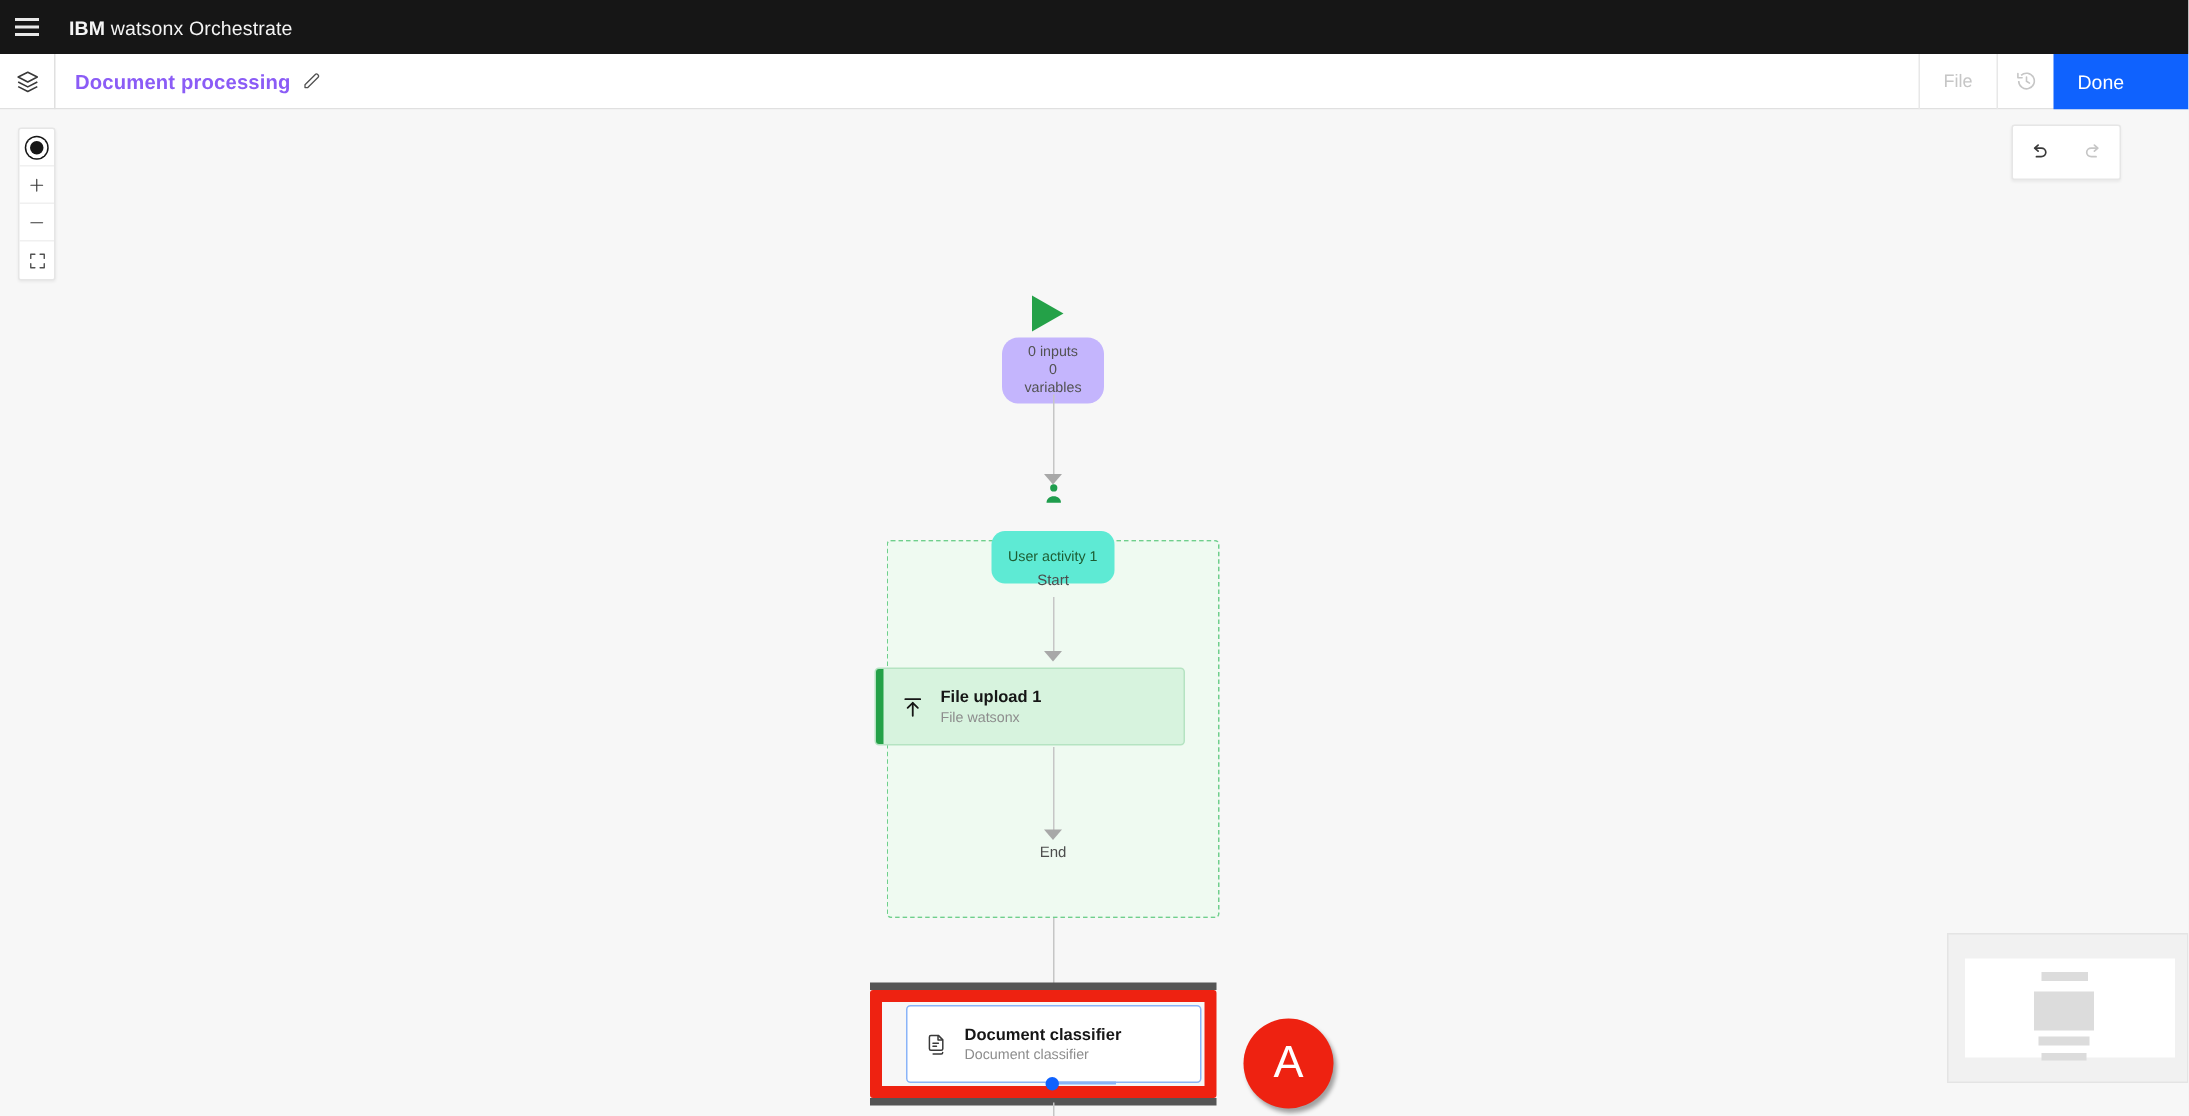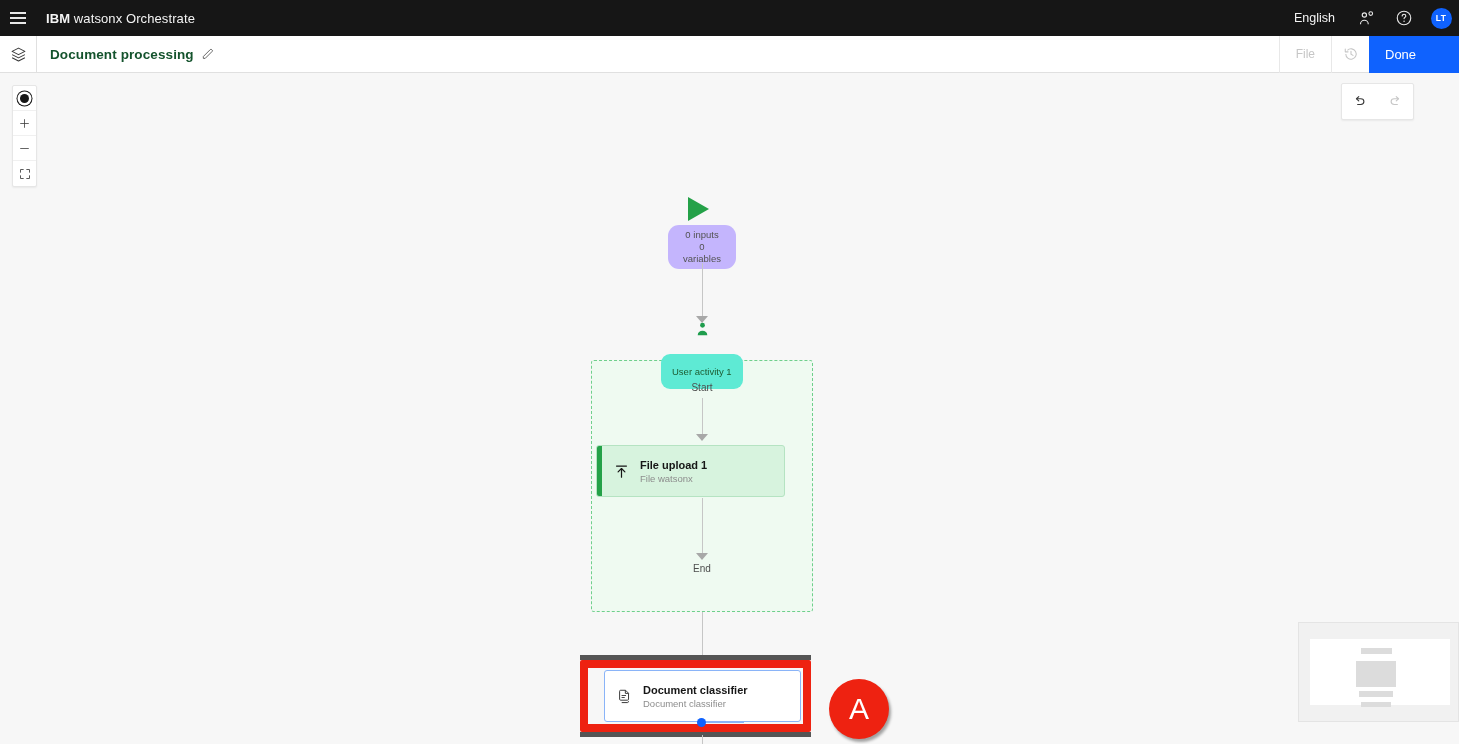--- a/index.html
+++ b/index.html
@@ -50,21 +50,21 @@
   .subbar {
     position:absolute; top:36px; left:0; width:1459px; height:37px;
     background:#ffffff; display:flex; align-items:center;
     border-bottom:1px solid #e0e0e0;
   }
   .sb-layers {
     width:37px; height:37px; display:flex; align-items:center; justify-content:center;
     border-right:1px solid #e0e0e0; cursor:pointer;
   }
   .sb-title {
-    font-size:13.5px; font-weight:600; color:#14532d; margin-left:13px; letter-spacing:.1px;
+    font-size:13.5px; font-weight:600; color:#8b5cf6; margin-left:13px; letter-spacing:.1px;
   }
   .sb-edit { margin-left:7px; display:flex; align-items:center; cursor:pointer; }
   .sb-right { margin-left:auto; display:flex; align-items:stretch; height:37px; }
   .sb-saved {
     font-size:12px; color:#c6c6c6; display:flex; align-items:center;
     padding:0 16px; border-left:1px solid #e8e8e8;
   }
   .sb-history {
     width:38px; display:flex; align-items:center; justify-content:center;
     border-left:1px solid #e8e8e8; cursor:pointer;
@@ -149,21 +149,21 @@
     position:absolute; background:#fff; border:1px solid #dcdcdc; border-radius:3px;
     display:flex; align-items:center;
   }
   .node-accent { width:5px; align-self:stretch; background:#24a148; border-radius:2px 0 0 2px; }
   .node-ico { width:38px; display:flex; align-items:center; justify-content:center; flex:none; }
   .node-txt { display:flex; flex-direction:column; justify-content:center; }
   .node-title { font-size:11px; font-weight:700; color:#161616; line-height:14px; }
   .node-sub { font-size:9.5px; color:#8d8d8d; line-height:13px; }
 
   .node-fileupload {
-    left:596px; top:372px; width:189px; height:52px;
+    left:583px; top:372px; width:207px; height:52px;
     background:#d7f3de; border-color:#b5e3c2;
   }
   .node-classifier {
     left:604px; top:597px; width:197px; height:52px;
     background:#fff; border:1.4px solid #8ab4f8;
   }
   .cls-dot {
     position:absolute; left:697px; top:645px; width:9px; height:9px;
     border-radius:50%; background:#0f62fe;
   }
@@ -207,43 +207,20 @@
     <span class="hamburger">
       <i></i>
         <i></i>
         <i></i>
     </span>
   </div>
   <div class="tb-brand">
     <b>IBM</b><span class="light"> watsonx Orchestrate</span>
   </div>
 
-  <div class="tb-right">
-    <div class="tb-lang">English</div>
-
-    <div class="tb-icon">
-      <svg width="17" height="17" viewBox="0 0 24 24">
-        <circle cx="9" cy="7" r="3" fill="none" stroke="#e8e8e8" stroke-width="1.6"></circle>
-        <path d="M3.5 20c0-3.3 2.6-5.5 5.5-5.5s5.5 2.2 5.5 5.5" fill="none" stroke="#e8e8e8" stroke-width="1.6"></path>
-        <circle cx="18" cy="5" r="2.6" fill="none" stroke="#e8e8e8" stroke-width="1.5"></circle>
-      </svg>
-    </div>
-
-    <div class="tb-icon">
-      <svg width="18" height="18" viewBox="0 0 24 24">
-        <circle cx="12" cy="12" r="9" fill="none" stroke="#e8e8e8" stroke-width="1.5"></circle>
-        <path d="M9.6 9.3c0-1.4 1.1-2.3 2.4-2.3 1.4 0 2.4.9 2.4 2.2 0 1.9-2.3 1.9-2.3 3.6" fill="none" stroke="#e8e8e8" stroke-width="1.5" stroke-linecap="round"></path>
-        <circle cx="12.1" cy="16.4" r="1" fill="#e8e8e8"></circle>
-      </svg>
-    </div>
-
-    <div class="tb-avatar-wrap">
-      <span class="tb-avatar">LT</span>
-    </div>
-  </div>
 </div>
 
 <div class="subbar">
   <div class="sb-layers">
     <svg width="17" height="17" viewBox="0 0 24 24">
       <path d="M12 3 3 7.6l9 4.6 9-4.6z" fill="none" stroke="#393939" stroke-width="1.5" stroke-linejoin="round"></path>
       <path d="M3 12.2l9 4.6 9-4.6" fill="none" stroke="#393939" stroke-width="1.5" stroke-linejoin="round"></path>
       <path d="M3 16.6l9 4.6 9-4.6" fill="none" stroke="#393939" stroke-width="1.5" stroke-linejoin="round"></path>
     </svg>
   </div>

